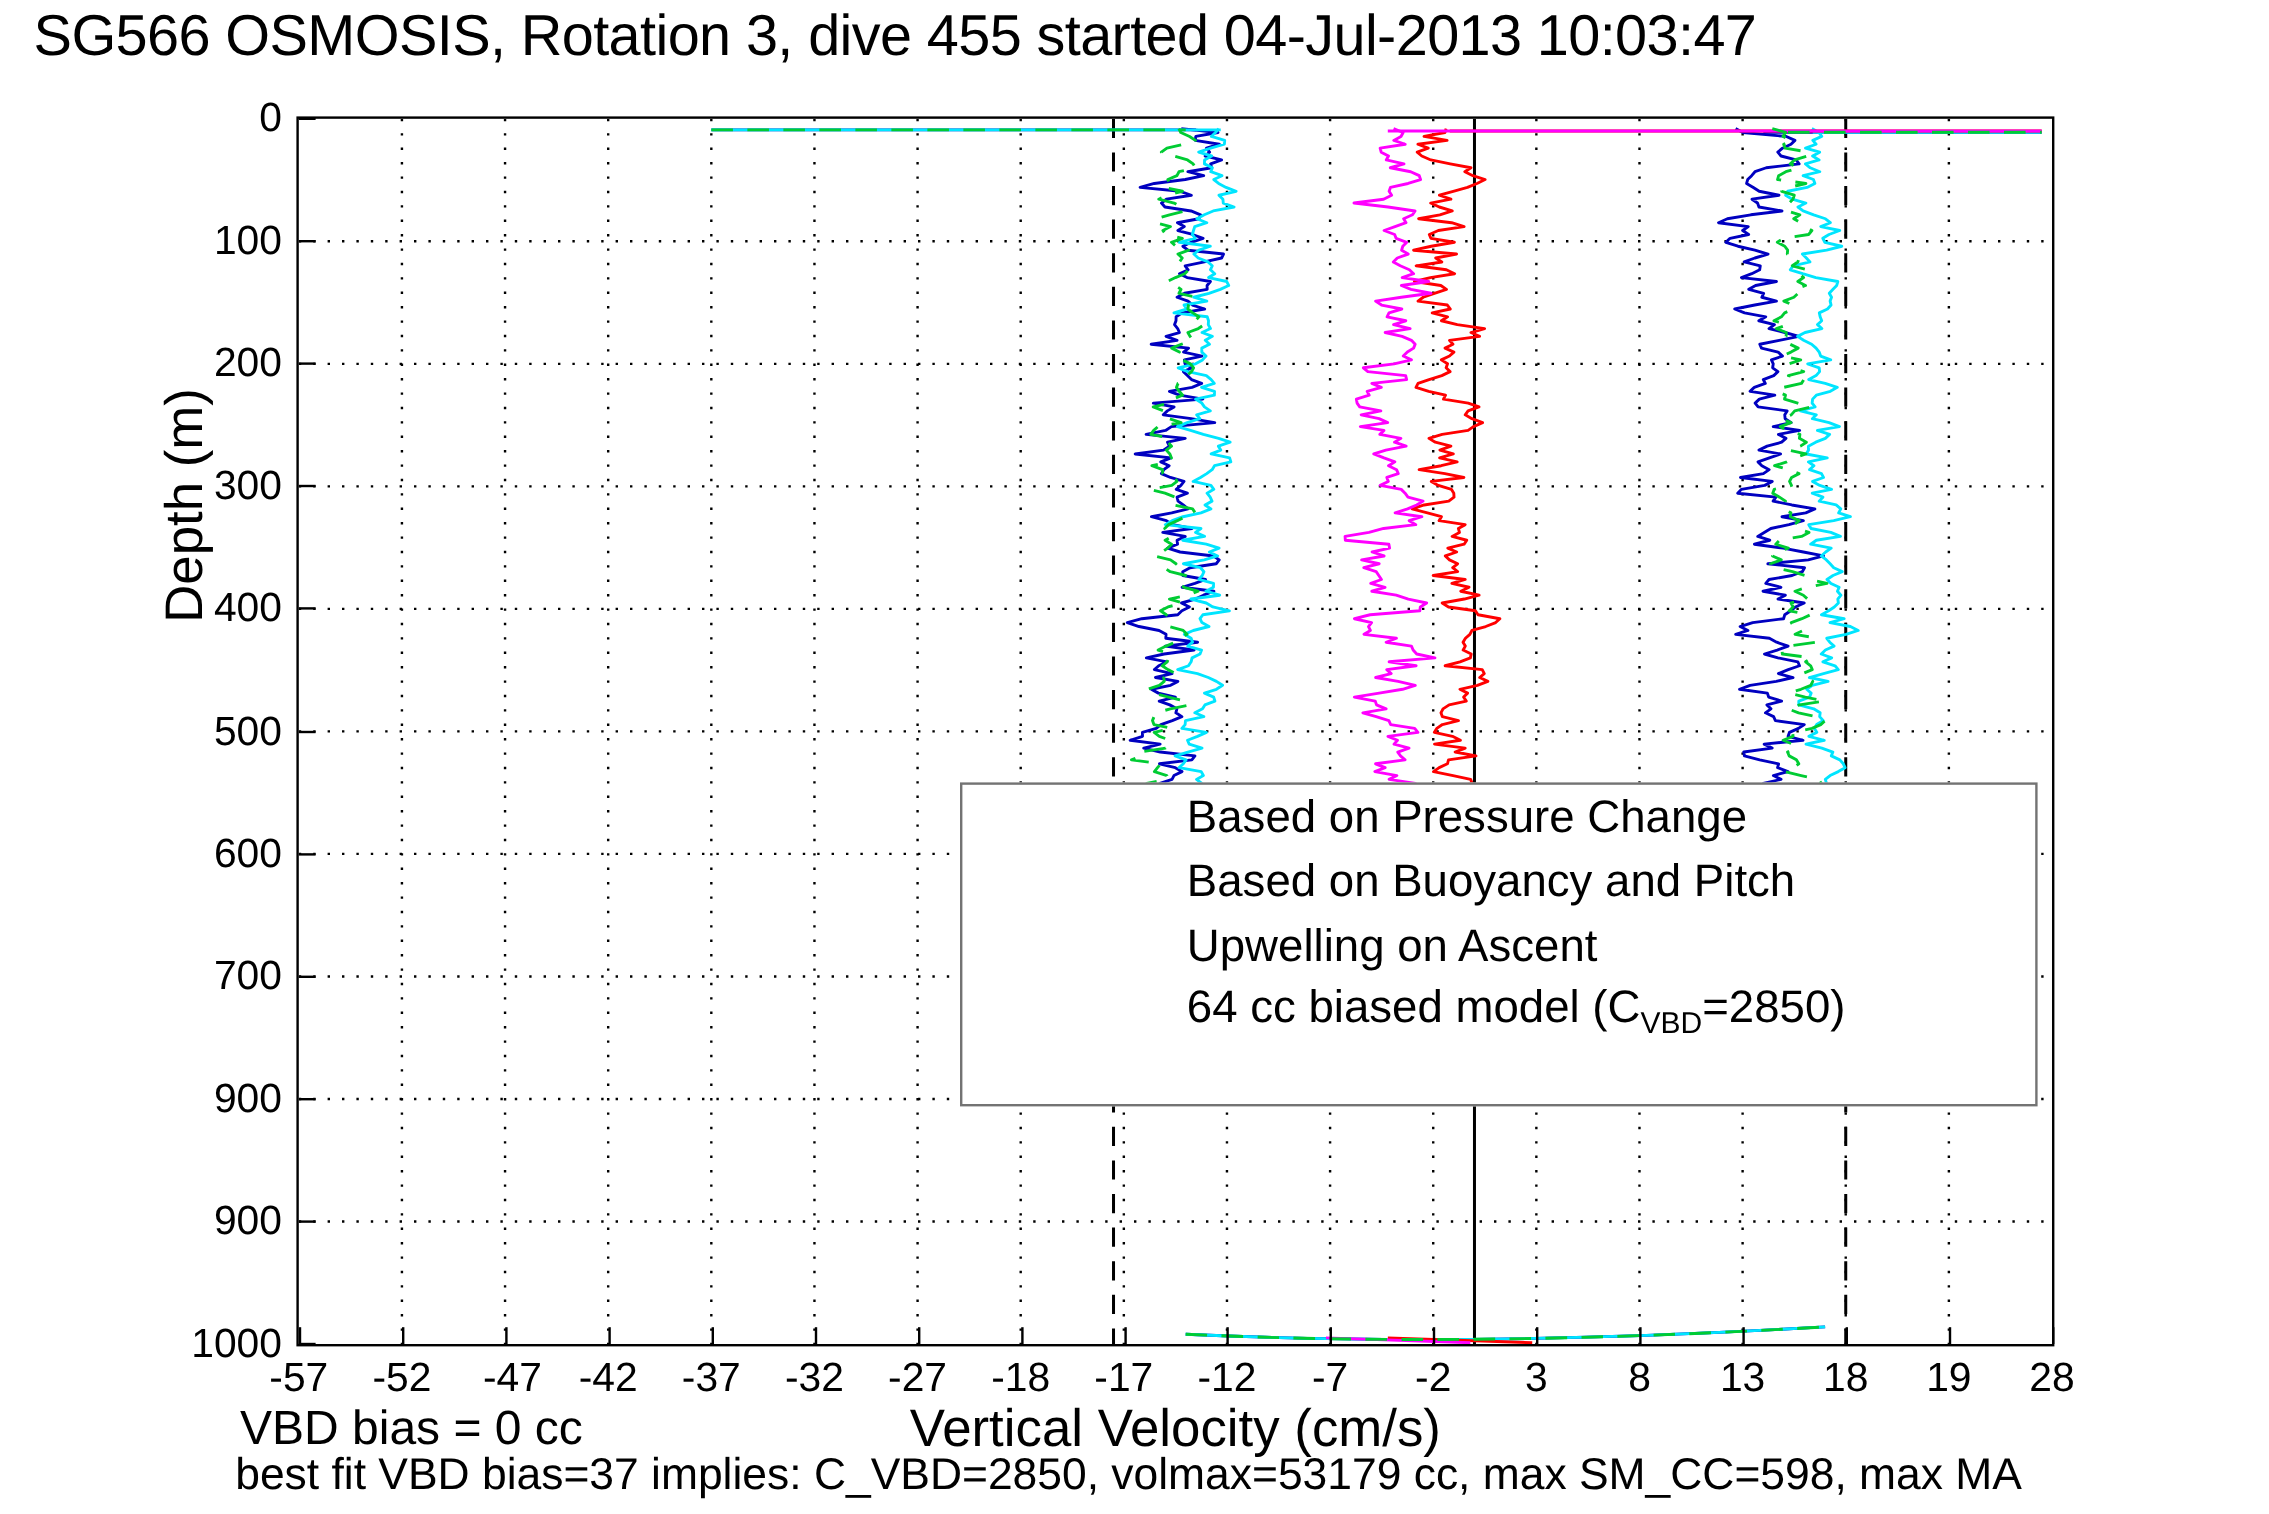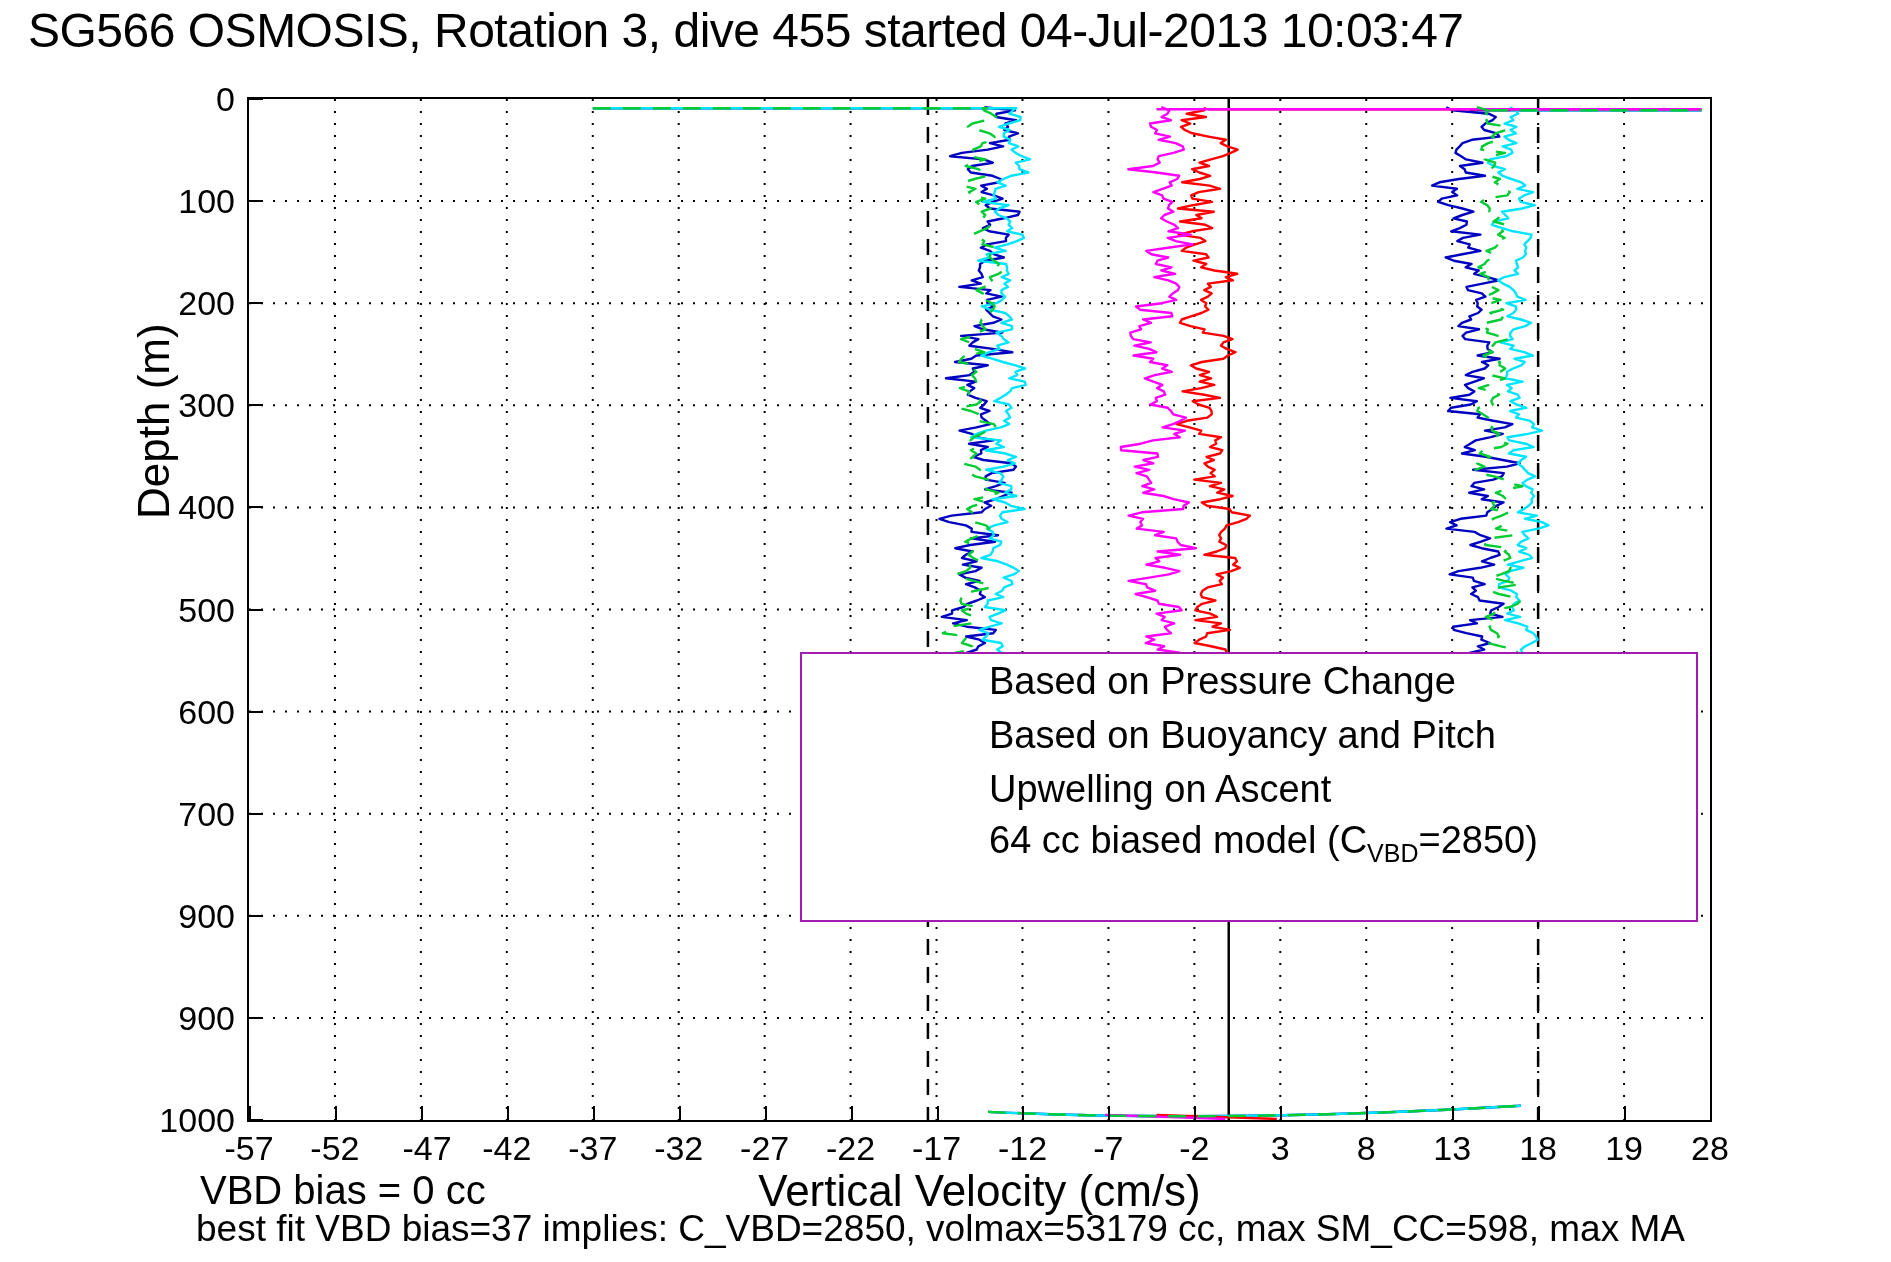--- a/index.html
+++ b/index.html
@@ -41,21 +41,21 @@
     text-align:center;font-size:44px;white-space:nowrap;
   }
 
   
   #vbdbias{position:absolute;left:200px;top:1168px;font-size:40px;white-space:nowrap;}
   #bestfit{position:absolute;left:196px;top:1208px;font-size:37px;white-space:nowrap;}
 
   
   #legend{
     position:absolute;left:800px;top:652px;width:898px;height:270px;
-    background:#fff;border:2px solid #a21caf;box-sizing:border-box;z-index:40;
+    background:#fff;border:2px solid #737373;box-sizing:border-box;z-index:40;
   }
   .legrow{position:relative;height:54px;display:flex;align-items:center;}
   .legswatch{width:125px;height:0;margin:0 22px 0 40px;flex:0 0 auto;}
   .legtext{font-size:38px;white-space:nowrap;}
   .sub{font-size:25px;vertical-align:sub;}
 
   svg{display:block;}
 </style>
 </head>
 <body>
@@ -156,21 +156,21 @@
     <div class="xtick" style="left: 178px;">-47</div>
     <div class="xtickmark" style="left: 171.882px;"></div>
     <div class="xtick" style="left: 257.824px;">-42</div>
     <div class="xtickmark" style="left: 257.824px;"></div>
     <div class="xtick" style="left: 343.765px;">-37</div>
     <div class="xtickmark" style="left: 343.765px;"></div>
     <div class="xtick" style="left: 429.706px;">-32</div>
     <div class="xtickmark" style="left: 429.706px;"></div>
     <div class="xtick" style="left: 515.647px;">-27</div>
     <div class="xtickmark" style="left: 515.647px;"></div>
-    <div class="xtick" style="left: 601.588px;">-22</div>
+    <div class="xtick" style="left: 601.588px;">-18</div>
     <div class="xtickmark" style="left: 601.588px;"></div>
     <div class="xtick" style="left: 687.529px;">-17</div>
     <div class="xtickmark" style="left: 687.529px;"></div>
     <div class="xtick" style="left: 773.471px;">-12</div>
     <div class="xtickmark" style="left: 773.471px;"></div>
     <div class="xtick" style="left: 859.412px;">-7</div>
     <div class="xtickmark" style="left: 859.412px;"></div>
     <div class="xtick" style="left: 945.353px;">-2</div>
     <div class="xtickmark" style="left: 945.353px;"></div>
     <div class="xtick" style="left: 1031.29px;">3</div>

